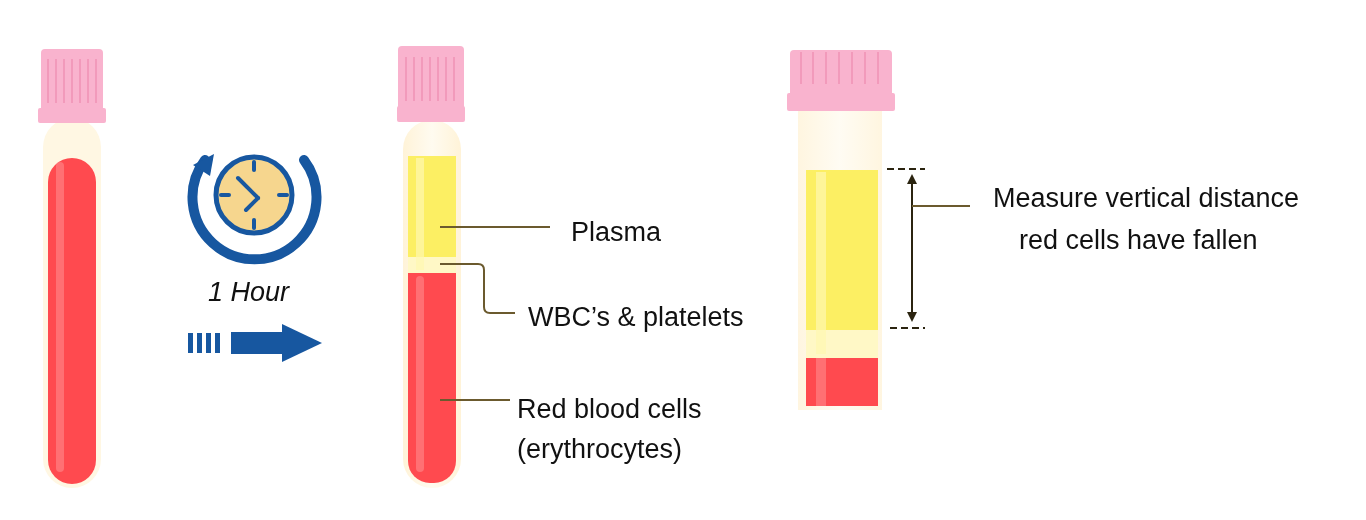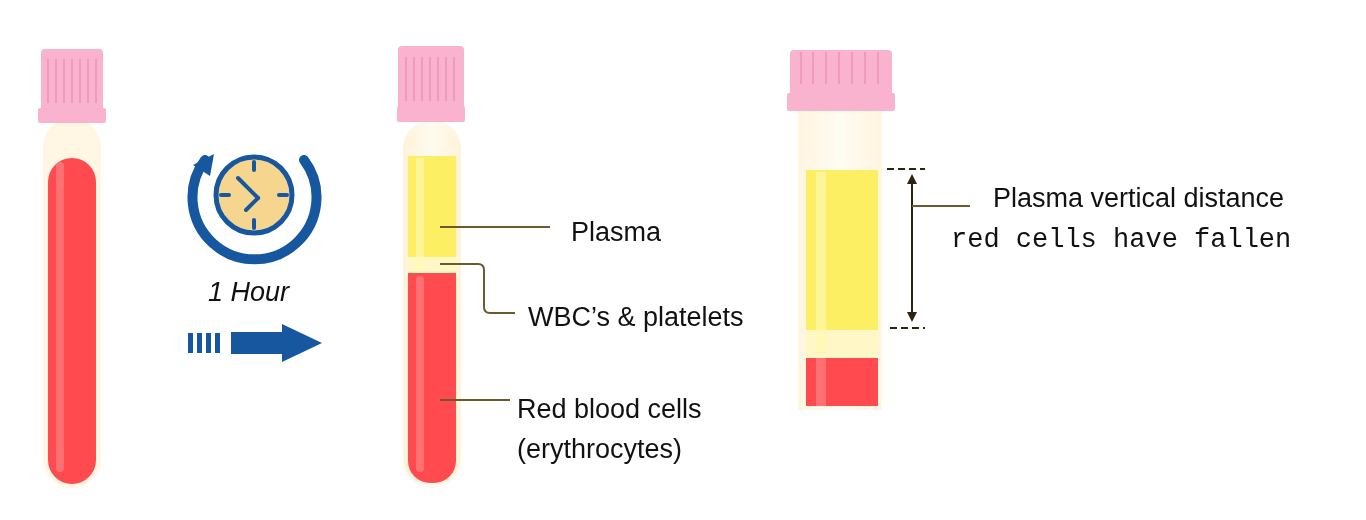--- a/index.html
+++ b/index.html
@@ -124,15 +124,15 @@
       <line x1="912" y1="206" x2="970" y2="206" class="s-leader" stroke-width="2" stroke="#6B5A2E"></line>
     </g>
   </svg>
 
   
   <div class="label" style="left:208px; top:274px;font-style:italic;">1 Hour</div>
   <div class="label" style="left:528px; top:299px;">WBC’s &amp; platelets</div>
   <div class="label" style="left:571px; top:214px;">Plasma</div>
   <div class="label" style="left:517px; top:431px;">(erythrocytes)</div>
   <div class="label" style="left:517px; top:391px;">Red blood cells</div>
-  <div class="label" style="left:993px; top:180px;">Plasma vertical distance</div>
-  <div class="label" style="left:951px; top:222px;font-family:Liberation Mono, monospace;">red cells have fallen</div>
+  <div class="label" style="left:993px; top:180px;">Measure vertical distance</div>
+  <div class="label" style="left:1019px; top:222px;">red cells have fallen</div>
 </div>
 
 </body></html>

